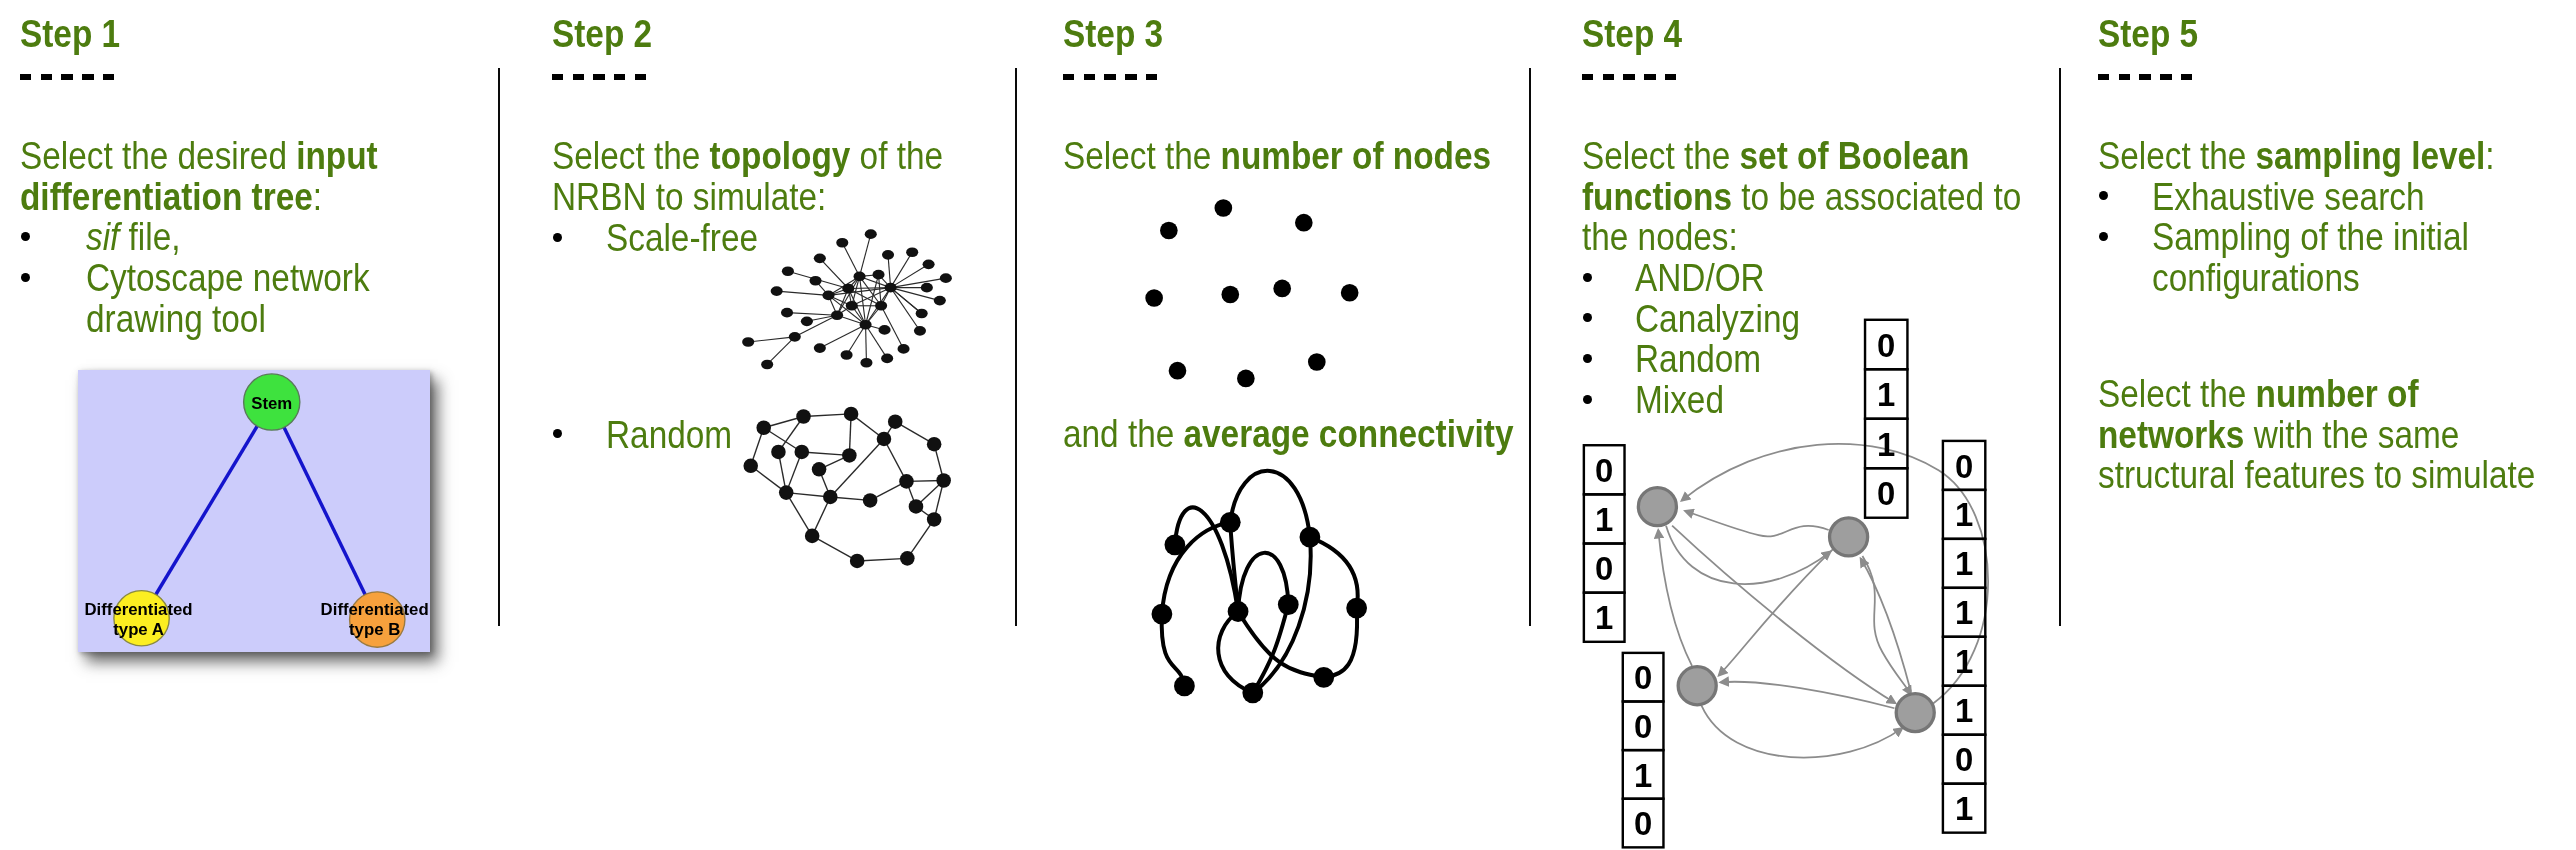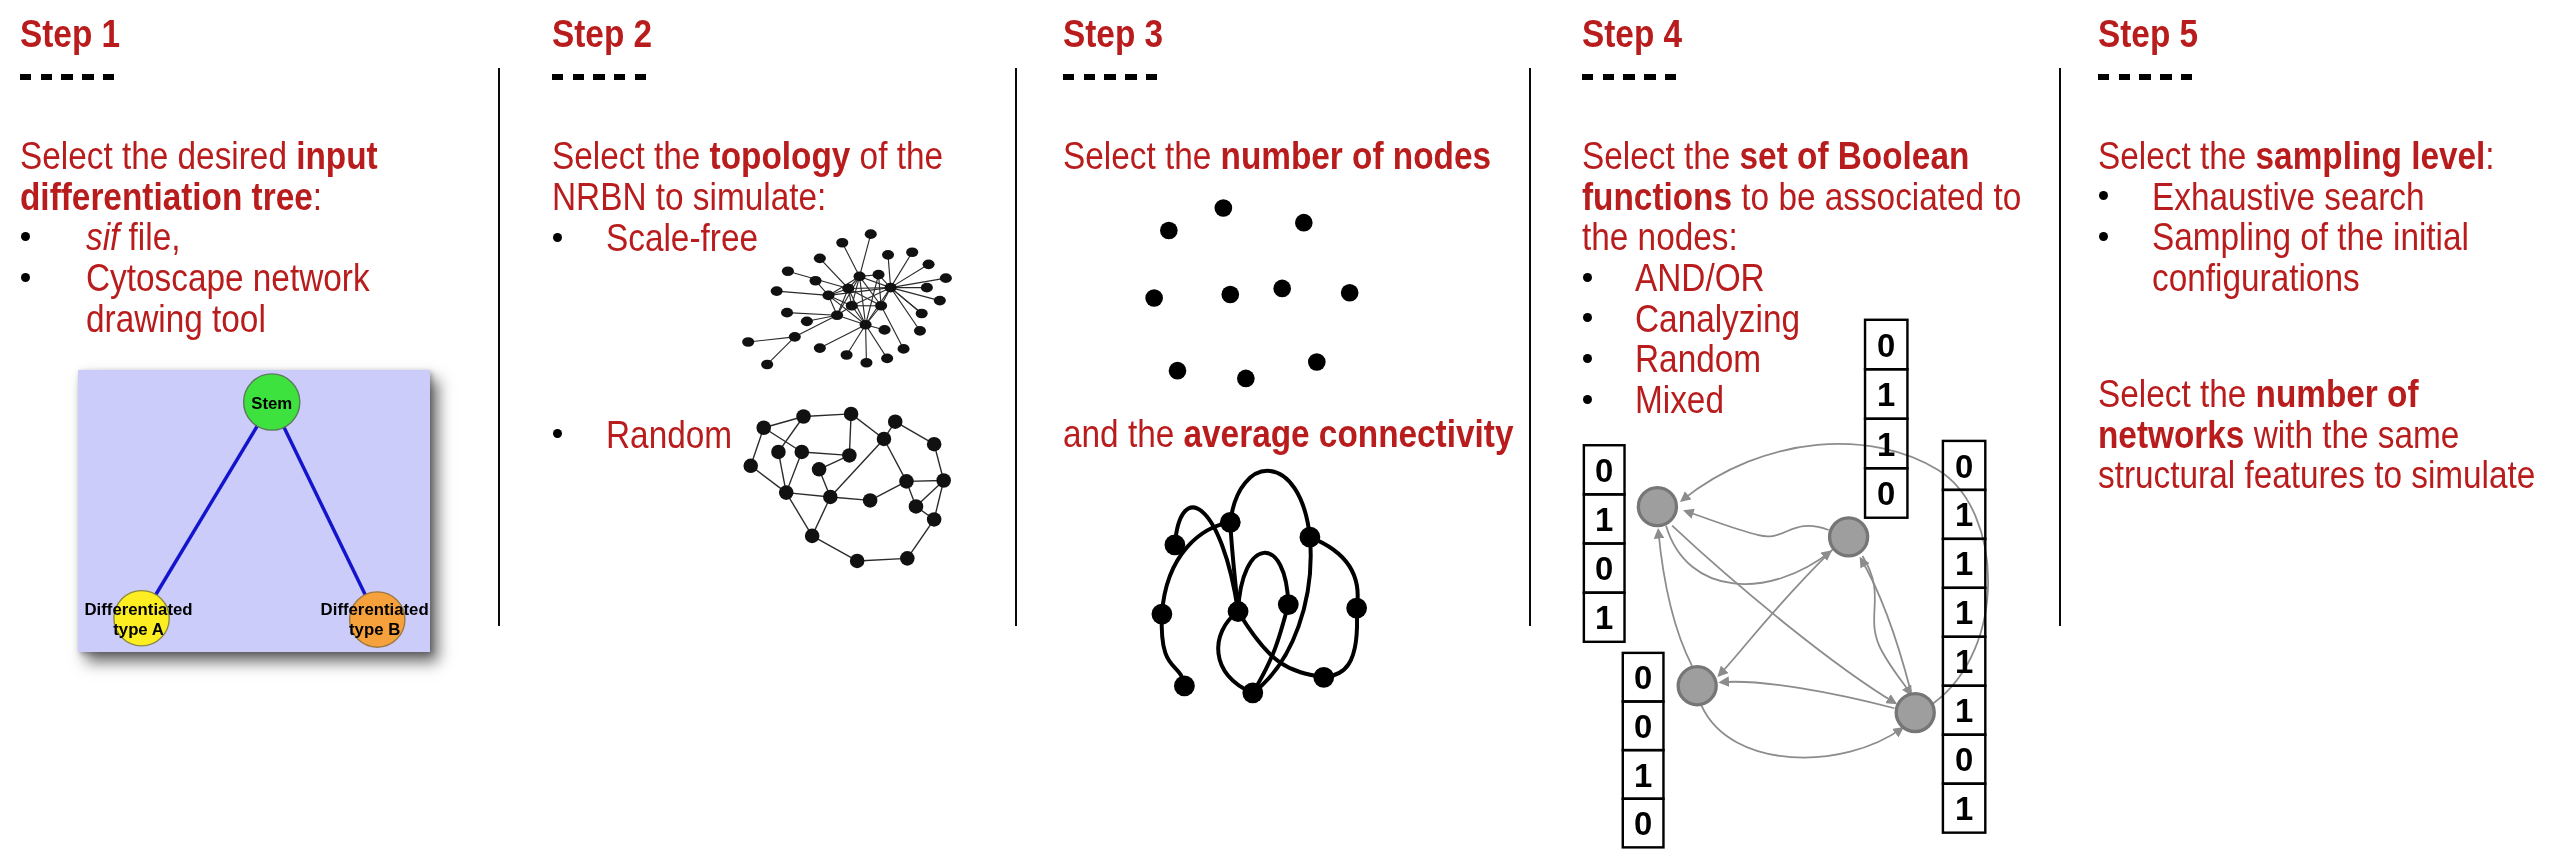--- a/index.html
+++ b/index.html
@@ -1,17 +1,17 @@
 <!DOCTYPE html>
 <html style="font-size:14px"><head>
 <meta charset="utf-8">
 <style>
 html,body{margin:0;padding:0;background:#fff;}
 #page{position:relative;width:2576px;height:851px;background:#fff;overflow:hidden;
-  font-family:"Liberation Sans",sans-serif;color:#b91c1c;}
+  font-family:"Liberation Sans",sans-serif;color:#4d7c0f;}
 .t{position:absolute;white-space:nowrap;font-size:39px;line-height:41px;
   transform:scaleX(0.855);transform-origin:0 0;}
 .h{font-weight:bold;}
 b{font-weight:bold;}
 .bu{position:absolute;width:9px;height:9px;border-radius:50%;background:#000;}
 .vl{position:absolute;top:68px;width:2.2px;height:558px;background:#0a0a0a;}
 .da{position:absolute;height:6px;width:94px;
   background:repeating-linear-gradient(90deg,#000 0 11.4px,rgba(0,0,0,0) 11.4px 20.7px);}
 svg{position:absolute;overflow:visible;}
 </style>

